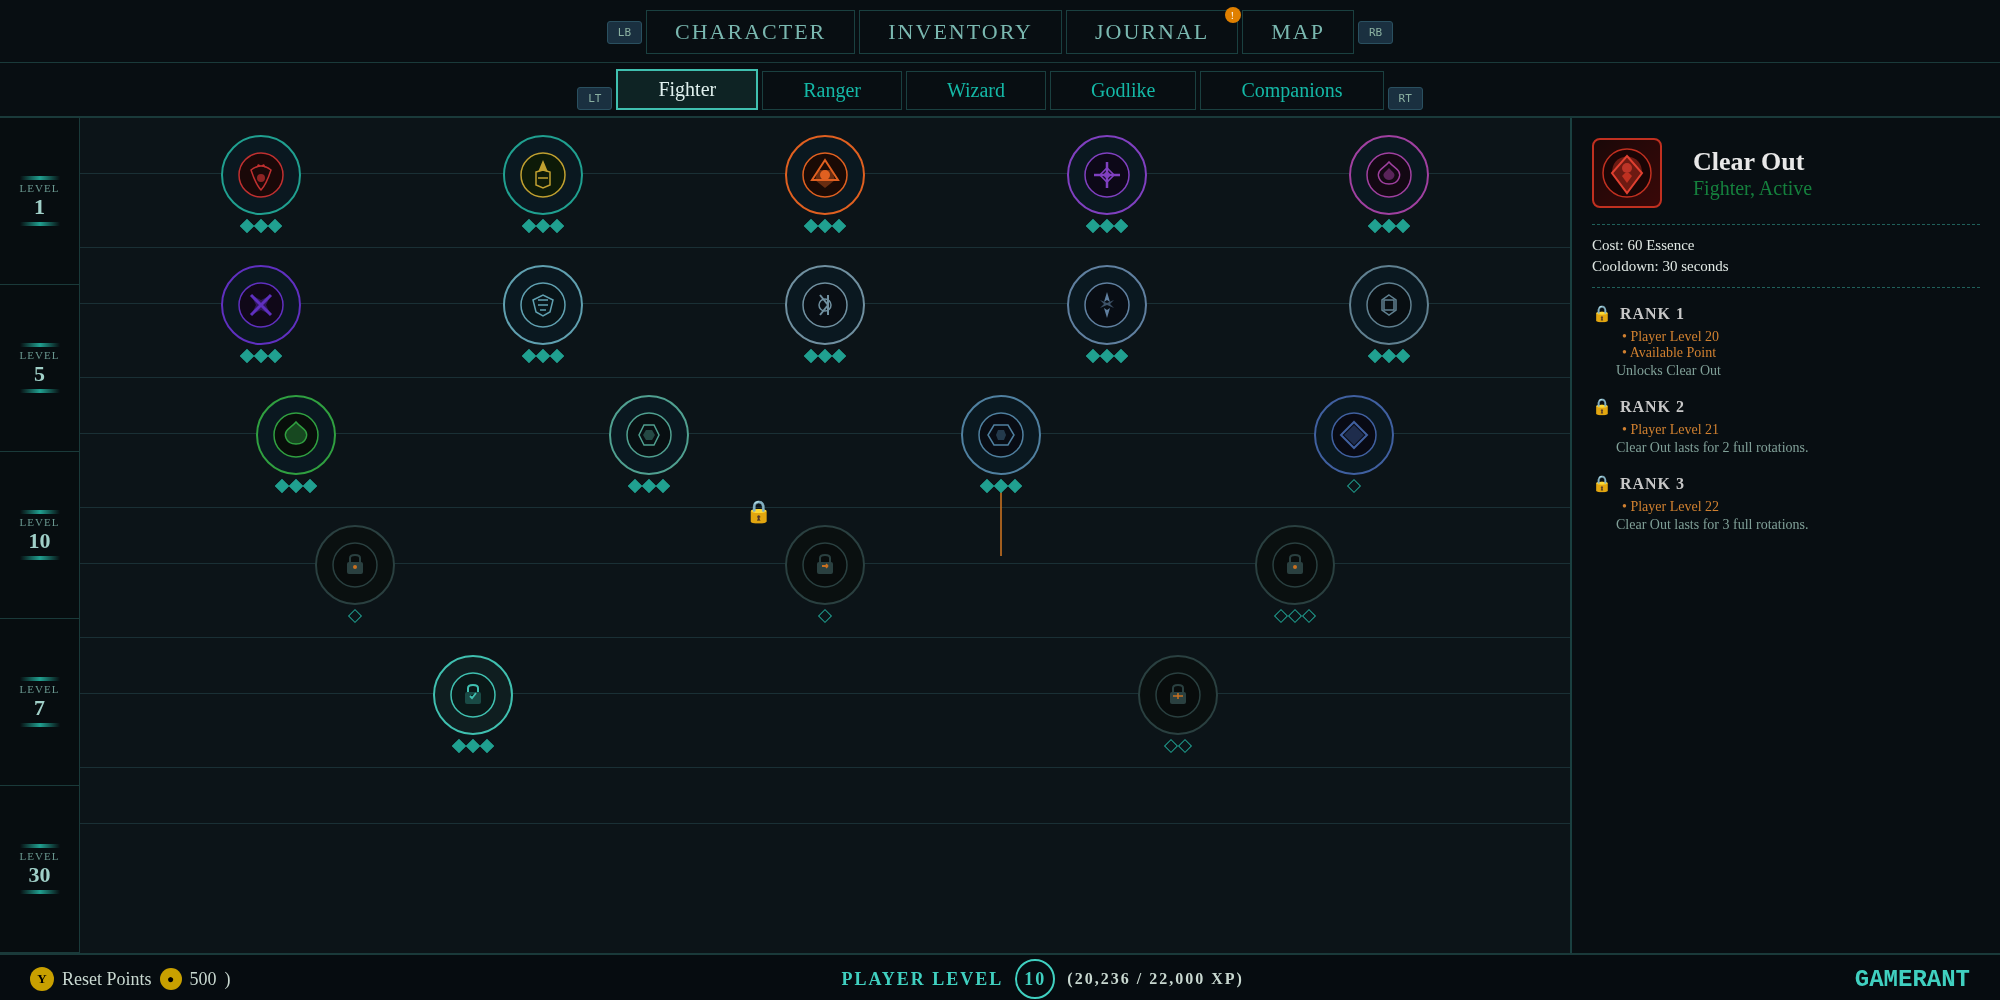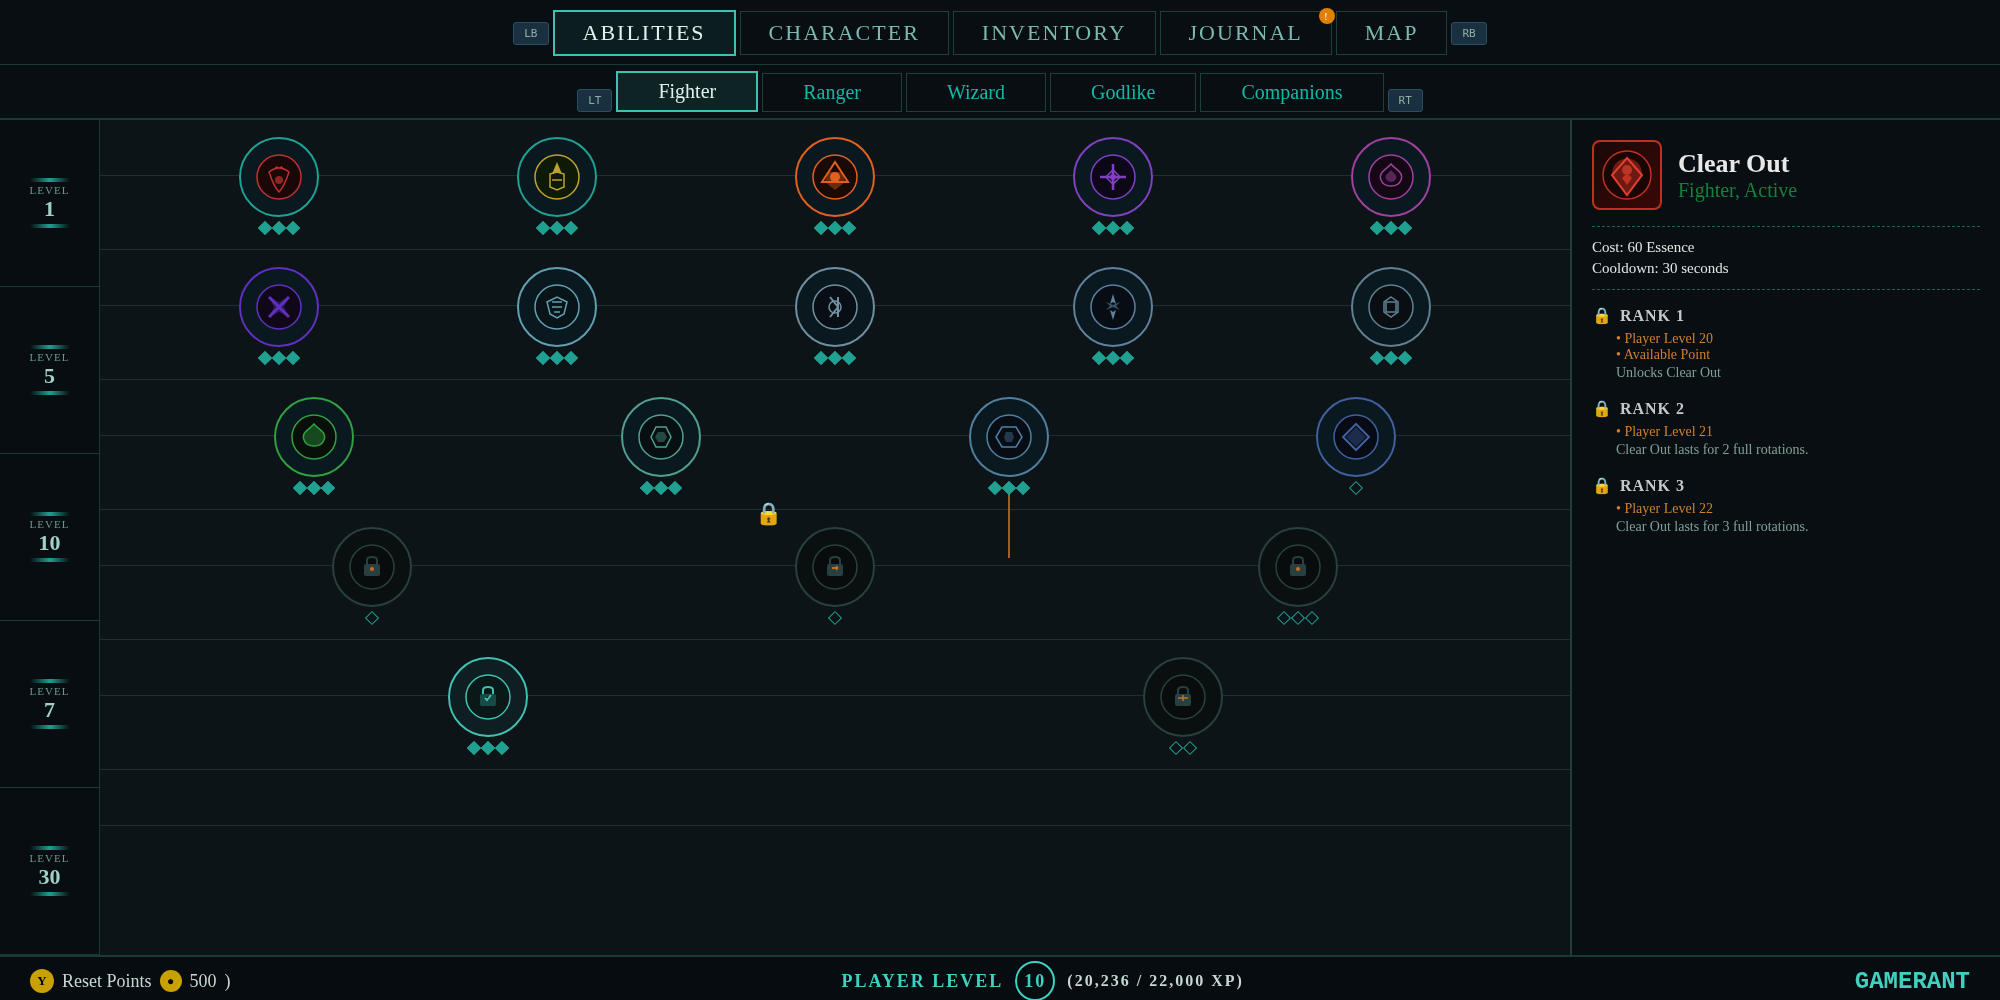--- a/index.html
+++ b/index.html
@@ -88,21 +88,21 @@
     }
 
     
     .main-content {
       display: flex;
       height: calc(1000px - 115px - 50px);
     }
 
     
     .level-panel {
-      width: 100px;
+      width: 80px;
       background: #070d10;
       border-right: 1px solid #1a3a3a;
       display: flex;
       flex-direction: column;
     }
     .level-row {
       flex: 1;
       display: flex;
       flex-direction: column;
       align-items: center;
@@ -190,21 +190,21 @@
     .right-panel {
       width: 430px;
       background: #080e12;
       border-left: 2px solid #1a4040;
       padding: 20px;
       overflow-y: auto;
     }
     .ability-detail-header {
       display: flex;
       align-items: center;
-      gap: 16px;
+      gap: 31px;
       margin-bottom: 16px;
     }
     .detail-icon {
       width: 70px;
       height: 70px;
       border-radius: 8px;
       background: linear-gradient(135deg, #1a0808, #3a0808);
       border: 2px solid #c03020;
       display: flex;
       align-items: center;
@@ -258,21 +258,21 @@
     }
     .rank-title {
       font-size: 16px;
       color: #c8c8c8;
       font-weight: bold;
       letter-spacing: 1px;
     }
     .rank-req {
       font-size: 14px;
       color: #d08030;
-      margin-left: 24px;
+      margin-left: 30px;
     }
     .rank-desc {
       font-size: 14px;
       color: #80a098;
       margin-left: 24px;
       margin-top: 2px;
     }
 
     
     .bottom-bar {
@@ -357,21 +357,20 @@
       background:
         repeating-linear-gradient(0deg, transparent, transparent 129px, #1a3035 129px, #1a3035 130px);
       pointer-events: none;
     }
   </style>
 </head>
 <body>
 
 <div class="top-nav">
   <div class="nav-shoulder">LB</div>
-  <div class="nav-tab active">ABILITIES</div>
   <div class="nav-tab">CHARACTER</div>
   <div class="nav-tab">INVENTORY</div>
   <div class="nav-tab" style="position:relative">
     <span>JOURNAL</span>
     <span class="exclaim">!</span>
   </div>
   <div class="nav-tab">MAP</div>
   <div class="nav-shoulder">RB</div>
 </div>
 

